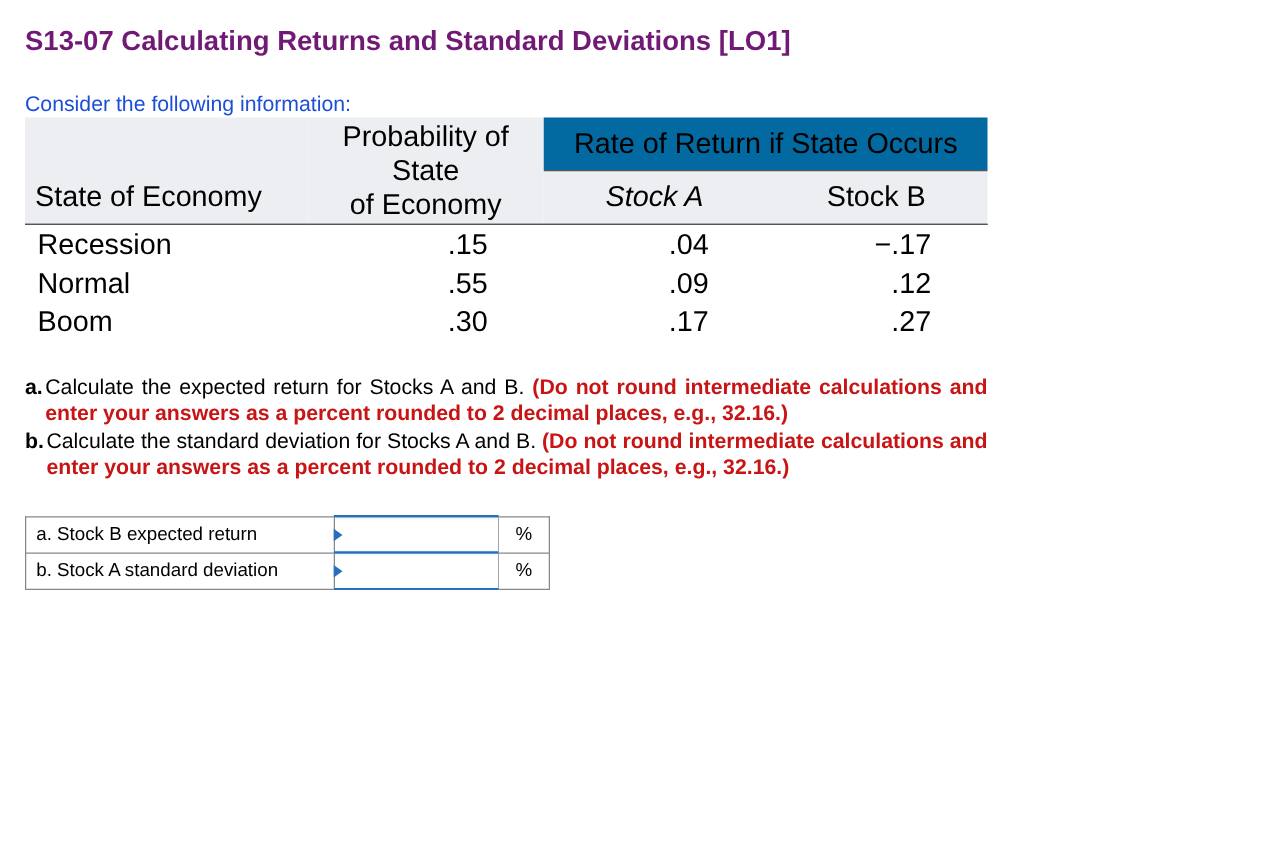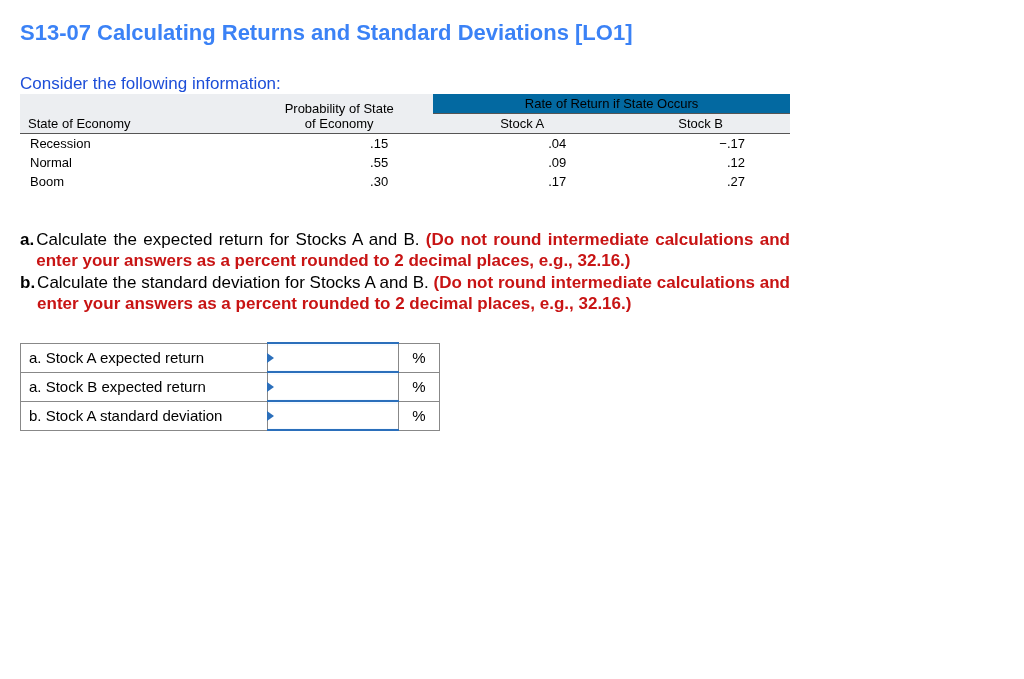--- a/index.html
+++ b/index.html
@@ -6,32 +6,32 @@
     font-family: Arial, Helvetica, sans-serif;
     margin: 0;
     padding: 20px;
     background: #fff;
     color: #000;
     font-size: 16px;
   }
   .title {
     font-weight: bold;
     font-size: 22px;
-    color: #3b82f6;
+    color: #701a75;
     margin-bottom: 28px;
   }
   .intro {
     font-size: 17px;
     color: #1d4ed8;
   }
   .data-table {
     border-collapse: collapse;
     width: 770px;
-    margin-bottom: 38px;
-    font-size: 13px;
+    margin-bottom: 26px;
+    font-size: 23px;
   }
   .data-table td, .data-table th {
     padding: 2px 8px;
     text-align: left;
     font-weight: normal;
   }
   .data-table .ror-header {
     background: #0369a1;
     text-align: center;
     border-bottom: 1px solid #555;
@@ -136,21 +136,21 @@
     <tr>
       <td style="background:#eceef1;width:220px;"></td>
       <td rowspan="2" class="prob" style="background:#eceef1;text-align:center;vertical-align:bottom;border-bottom:1px solid #555;width:180px;">
         <span>Probability of State</span><br>
         <span>of Economy</span>
       </td>
       <td colspan="2" class="ror-header">Rate of Return if State Occurs</td>
     </tr>
     <tr class="sub-header">
       <td class="col1">State of Economy</td>
-      <td class="stock" style="width:170px;">Stock A</td>
+      <td class="stock" style="width:170px;font-style:italic;">Stock A</td>
       <td class="stock" style="width:170px;">Stock B</td>
     </tr>
   </thead>
   <tbody>
     <tr>
       <td class="col1">Recession</td>
       <td class="num">.15</td>
       <td class="num">.04</td>
       <td class="num">−.17</td>
     </tr>
@@ -179,25 +179,20 @@
   <div class="item">
     <span class="letter">b.</span>
     <span class="qtext">
       <span>Calculate the standard deviation for Stocks A and B. </span><span class="red">(Do not round intermediate calculations and enter your answers as a percent rounded to 2 decimal places, e.g., 32.16.)</span>
     </span>
   </div>
 </div>
 
 <table class="answer-table">
   <tbody>
-      <tr>
-    <td class="label">a. Stock A expected return</td>
-    <td class="input-cell"><span class="tri"></span><input type="text" style=""></td>
-    <td class="unit">%</td>
-  </tr>
   <tr>
     <td class="label">a. Stock B expected return</td>
     <td class="input-cell"><span class="tri"></span><input type="text" style=""></td>
     <td class="unit">%</td>
   </tr>
   <tr>
     <td class="label">b. Stock A standard deviation</td>
     <td class="input-cell"><span class="tri"></span><input type="text" style=""></td>
     <td class="unit">%</td>
   </tr>

